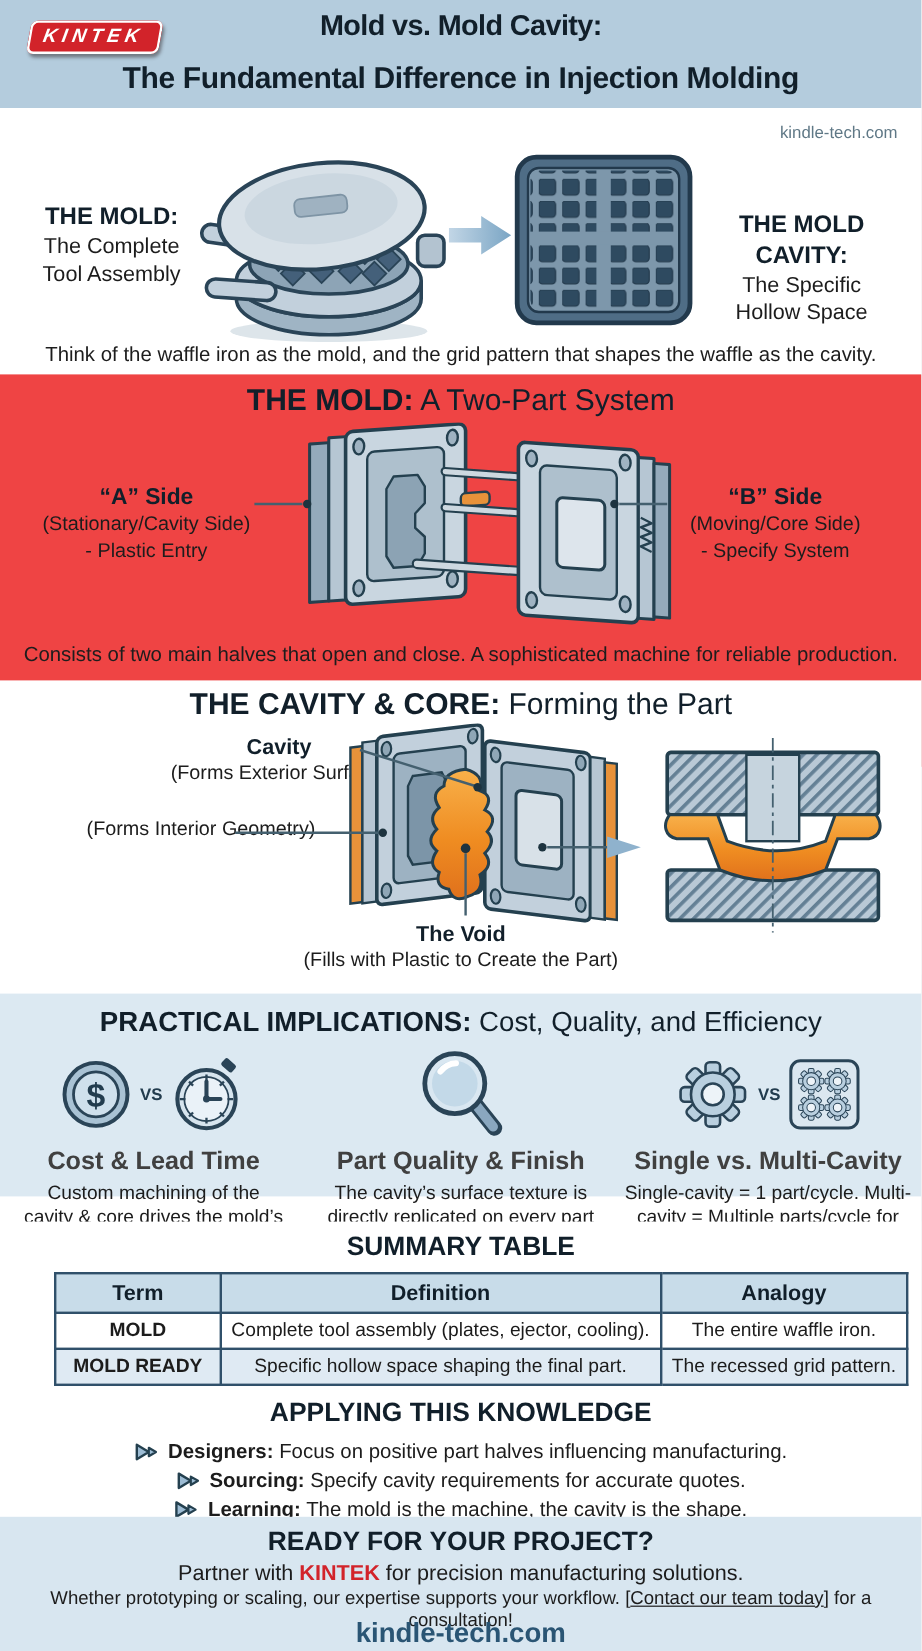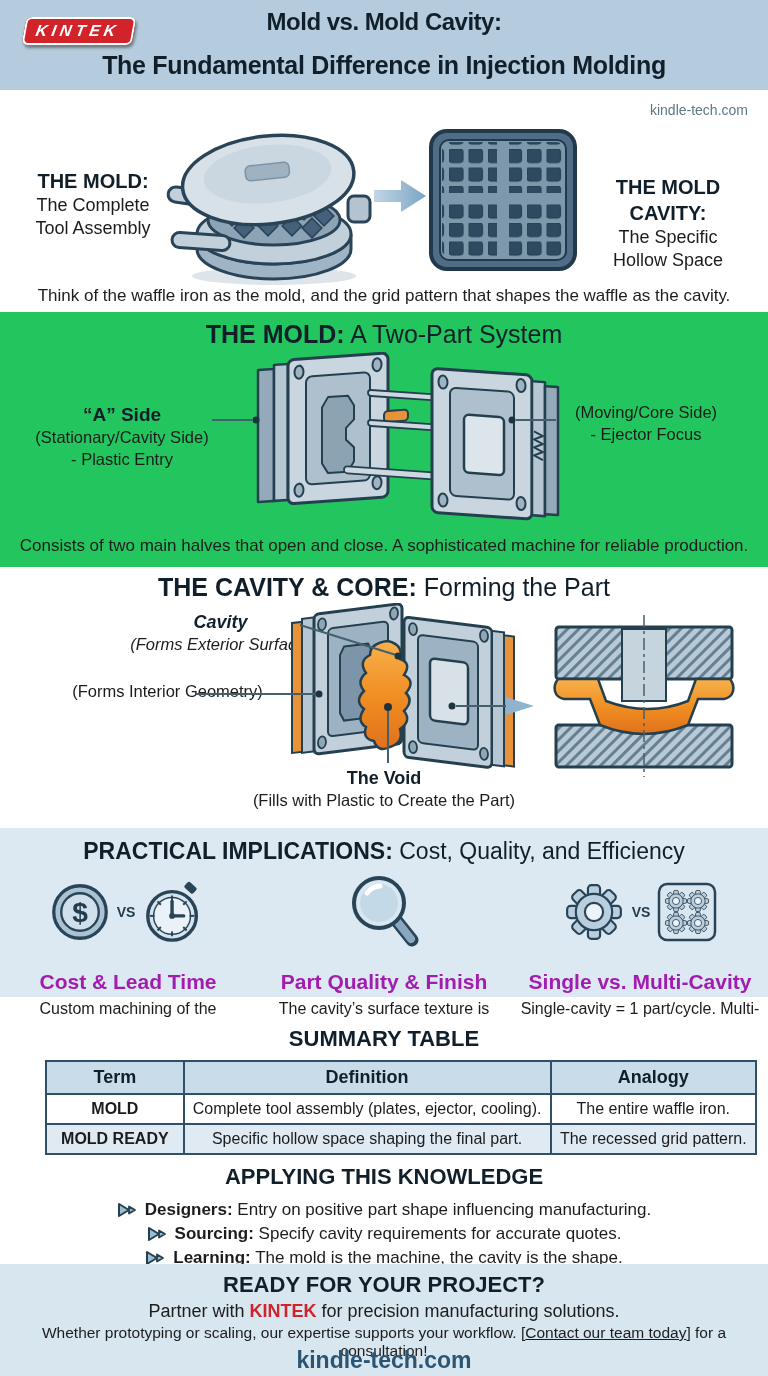--- a/index.html
+++ b/index.html
@@ -1,21 +1,21 @@
 <!DOCTYPE html>
 <html><head>
 <meta charset="utf-8">
 <style>
   html,body{margin:0;padding:0;background:#e8e8e8;}
   #page{position:relative;width:768px;height:1376px;margin:0 auto;background:#ffffff;
         font-family:"Liberation Sans",sans-serif;color:#1c1c1c;overflow:hidden;}
   .sec{position:absolute;left:0;width:768px;}
   .header{top:0;height:90px;background:#b4ccdd;}
   .s1{top:90px;height:222px;background:#ffffff;}
-  .s2{top:312px;height:327px;background:#22c55e;}
+  .s2{top:312px;height:327px;background:#ef4444;}
   .s3{top:567px;height:245px;background:#ffffff;}
   .s4{top:828px;height:169px;background:#dce9f2;}
   .s5{top:1018px;height:177px;background:#ffffff;}
   .footer{top:1264px;height:112px;background:#d8e6f0;}
 
   .abs{position:absolute;}
   .ctr{left:0;right:0;text-align:center;}
   .dark{color:#111f2a;}
 
   
@@ -44,29 +44,29 @@
   .side-lbl{position:absolute;top:90px;width:220px;text-align:center;line-height:1.32;}
   .side-lbl .t{font-size:19px;font-weight:800;}
   .side-lbl .s{font-size:16.5px;}
   .lblA{left:12px;} .lblB{left:536px;}
   .s2cap{top:224px;}
 
   
   .c-lbl{position:absolute;text-align:center;line-height:1.3;}
   .c-lbl .t{font-size:18px;font-weight:800;}
   .c-lbl .s{font-size:16.5px;}
-  .cavityLbl{top:44px;left:88px;width:265px;font-style:italic;}
+  .cavityLbl{top:44px;left:100px;width:265px;}
   .coreLbl{top:114px;left:35px;width:265px;}
   .voidLbl{top:200px;left:234px;width:300px;}
 
   
   .cards{position:absolute;top:42px;left:0;right:0;display:flex;}
   .card{flex:1;text-align:center;}
   .card .icons{height:84px;display:flex;align-items:center;justify-content:center;gap:7px;}
-  .card h3{margin:16px 0 0 0;font-size:21px;font-weight:800;color:#a21caf;}
+  .card h3{margin:2px 0 0 0;font-size:21px;font-weight:800;color:#404040;}
   .card p{margin:5px auto 0 auto;font-size:16px;line-height:1.25;}
   .card .vs{font-size:14px;font-weight:bold;color:#223c4e;}
   .card1 p{max-width:218px;} .card2 p{max-width:240px;} .card3 p{max-width:258px;}
 
   
   .tbl-title{top:8px;font-size:22px;font-weight:800;}
   table.summary{position:absolute;top:42px;left:28px;width:712px;border-collapse:collapse;
         font-size:16px;margin-left:17px;}
   table.summary th,table.summary td{border:2px solid #30506a;text-align:center;padding:5px 6px;}
   table.summary th{background:#c8dce9;font-size:18px;font-weight:800;color:#111f2a;}
@@ -241,22 +241,23 @@
         <circle cx="512" cy="68" r="3.5" fill="#1d333f"></circle>
       </g>
     </svg>
 
     <div class="side-lbl lblA">
       <div class="t dark">“A” Side</div>
       <div class="s">(Stationary/Cavity Side)</div>
       <div class="s">- Plastic Entry</div>
     </div>
     <div class="side-lbl lblB">
+      <div class="t dark">“B” Side</div>
       <div class="s">(Moving/Core Side)</div>
-      <div class="s">- Ejector Focus</div>
+      <div class="s">- Specify System</div>
     </div>
 
     <div class="abs ctr cap s2cap">Consists of two main halves that open and close. A sophisticated machine for reliable production.</div>
   </div>
 
   <div class="sec s3">
     <div class="abs ctr sec-title dark" style="top:6px">
       <b>THE CAVITY &amp; CORE:</b><span> Forming the Part</span>
     </div>
 
@@ -425,21 +426,21 @@
     </tbody>
       </table>
 
     <div class="abs ctr app-title dark">APPLYING THIS KNOWLEDGE</div>
     <div class="app-items">
       <div class="app-item">
         <svg class="inline-svg" width="20" height="16" viewBox="0 0 20 16">
           <polygon points="2,2 12,8 2,14" fill="#9dbcd4" stroke="#24404f" stroke-width="2" stroke-linejoin="round"></polygon>
           <polygon points="12,4.5 18,8 12,11.5" fill="#9dbcd4" stroke="#24404f" stroke-width="1.8" stroke-linejoin="round"></polygon>
         </svg>
-        <span><b>Designers:</b><span> Entry on positive part shape influencing manufacturing.</span></span>
+        <span><b>Designers:</b><span> Focus on positive part halves influencing manufacturing.</span></span>
       </div>
       <div class="app-item">
         <svg class="inline-svg" width="20" height="16" viewBox="0 0 20 16">
           <polygon points="2,2 12,8 2,14" fill="#9dbcd4" stroke="#24404f" stroke-width="2" stroke-linejoin="round"></polygon>
           <polygon points="12,4.5 18,8 12,11.5" fill="#9dbcd4" stroke="#24404f" stroke-width="1.8" stroke-linejoin="round"></polygon>
         </svg>
         <span><b>Sourcing:</b><span> Specify cavity requirements for accurate quotes.</span></span>
       </div>
       <div class="app-item">
         <svg class="inline-svg" width="20" height="16" viewBox="0 0 20 16">

